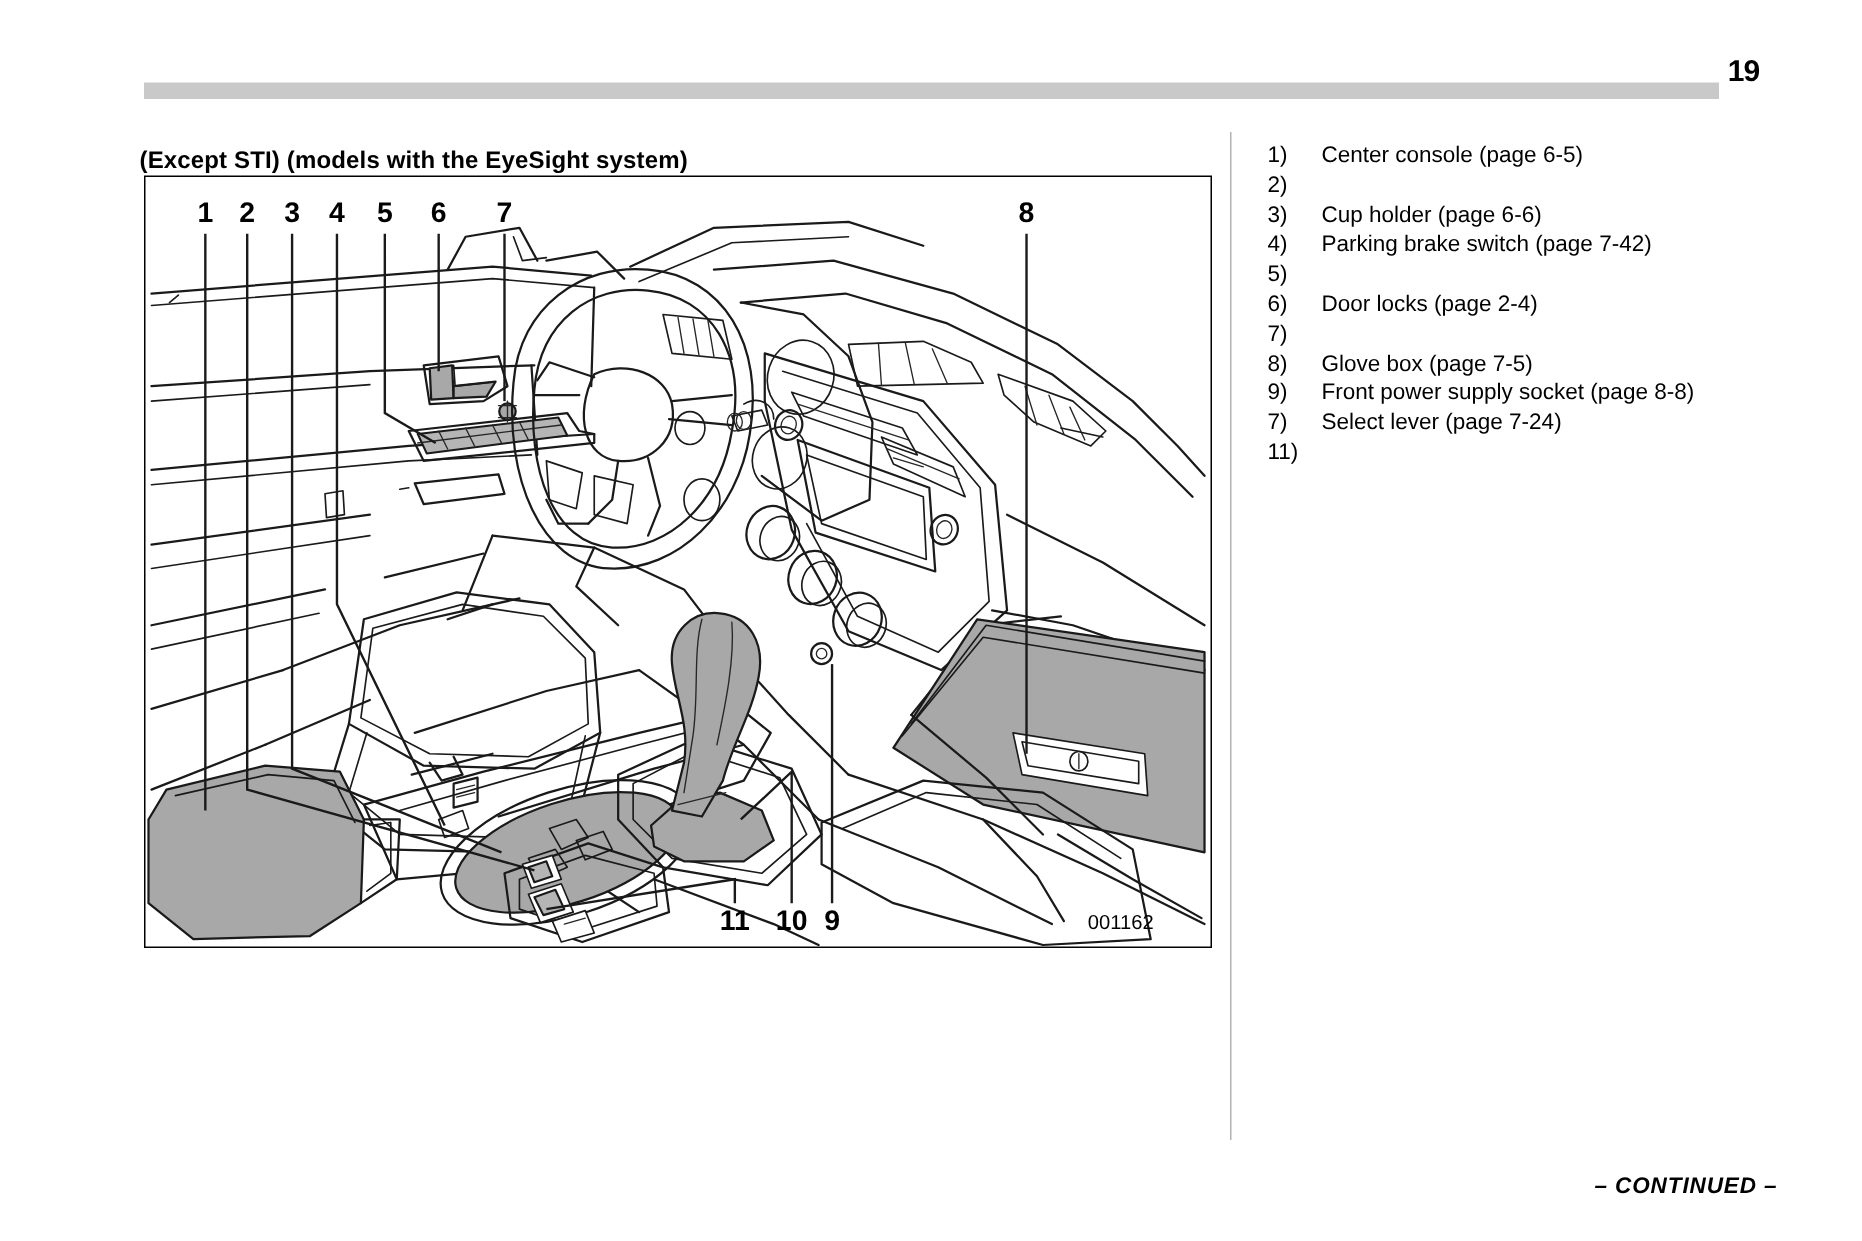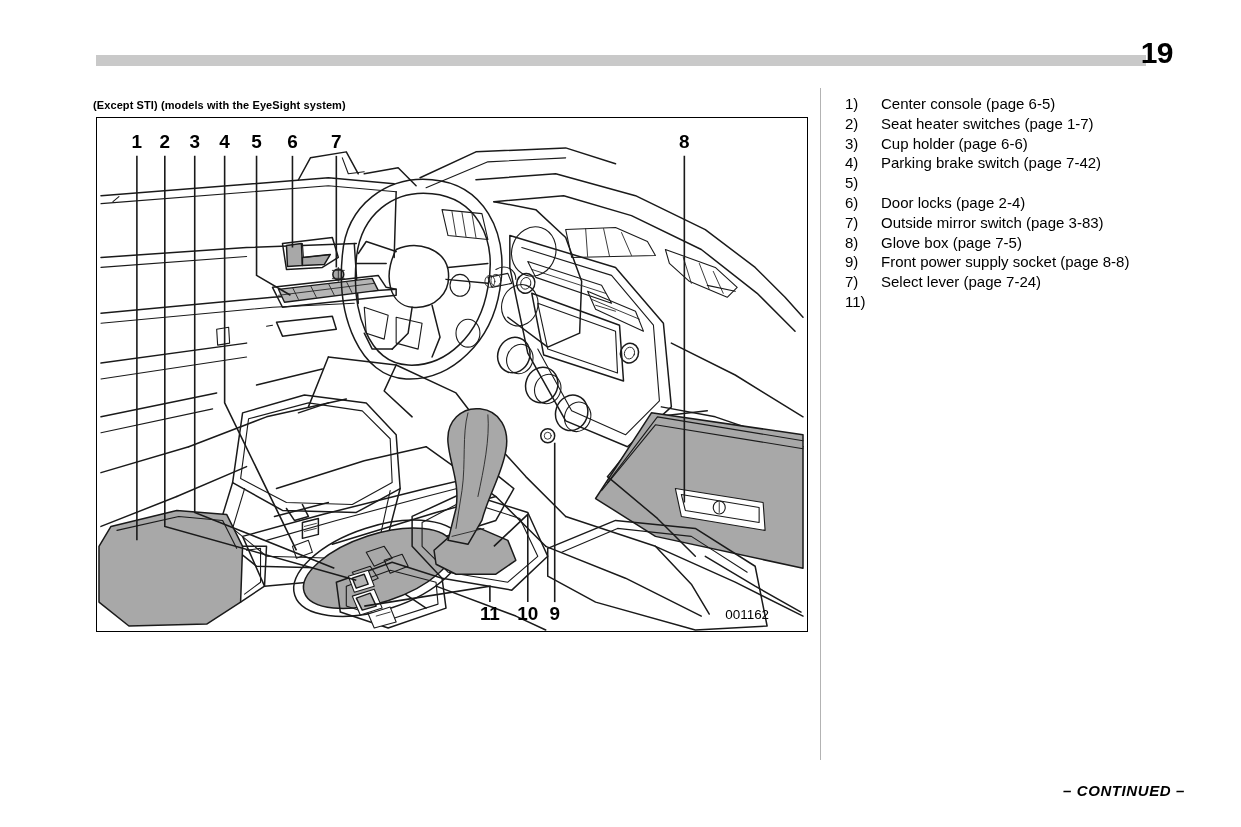--- a/index.html
+++ b/index.html
@@ -22,42 +22,42 @@
     left: 96px;
     top: 55px;
     width: 1050px;
     height: 11px;
     background: #c9c9c9;
   }
   #page-number {
     position: absolute;
     right: 68px;
     top: 38px;
-    font-size: 30px;
+    font-size: 20px;
     font-weight: bold;
     letter-spacing: -0.5px;
     line-height: 1;
   }
 
   
   #column-divider {
     position: absolute;
     left: 820px;
     top: 88px;
     width: 1px;
     height: 672px;
     background: #b3b3b3;
   }
 
   
   #figure-caption {
     position: absolute;
     left: 93px;
     top: 99px;
-    font-size: 11px;
+    font-size: 16px;
     font-weight: bold;
     letter-spacing: 0.1px;
     white-space: nowrap;
   }
   #figure-frame {
     position: absolute;
     left: 96px;
     top: 117px;
     width: 712px;
     height: 515px;
@@ -431,40 +431,38 @@
   </svg>
 </div>
 
 <div id="legend">
   <div class="legend-row">
     <span class="legend-num">1)</span>
     <span class="legend-text">Center console (page 6-5)</span>
   </div>
   <div class="legend-row">
     <span class="legend-num">2)</span>
-    <span class="legend-text">Seat heater switches (page 1-7)</span>
   </div>
   <div class="legend-row">
     <span class="legend-num">3)</span>
     <span class="legend-text">Cup holder (page 6-6)</span>
   </div>
   <div class="legend-row">
     <span class="legend-num">4)</span>
     <span class="legend-text">Parking brake switch (page 7-42)</span>
   </div>
   <div class="legend-row">
     <span class="legend-num">5)</span>
   </div>
   <div class="legend-row">
     <span class="legend-num">6)</span>
     <span class="legend-text">Door locks (page 2-4)</span>
   </div>
   <div class="legend-row">
     <span class="legend-num">7)</span>
-    <span class="legend-text">Outside mirror switch (page 3-83)</span>
   </div>
   <div class="legend-row">
     <span class="legend-num">8)</span>
     <span class="legend-text">Glove box (page 7-5)</span>
   </div>
   <div class="legend-row">
     <span class="legend-num">9)</span>
     <span class="legend-text">Front power supply socket (page 8-8)</span>
   </div>
   <div class="legend-row">

